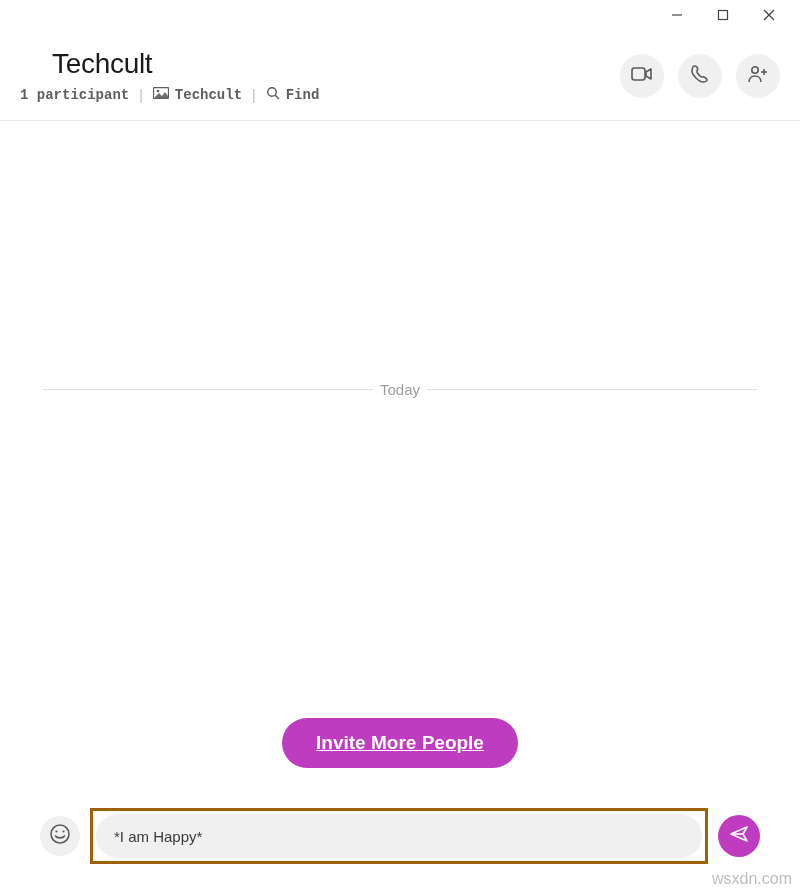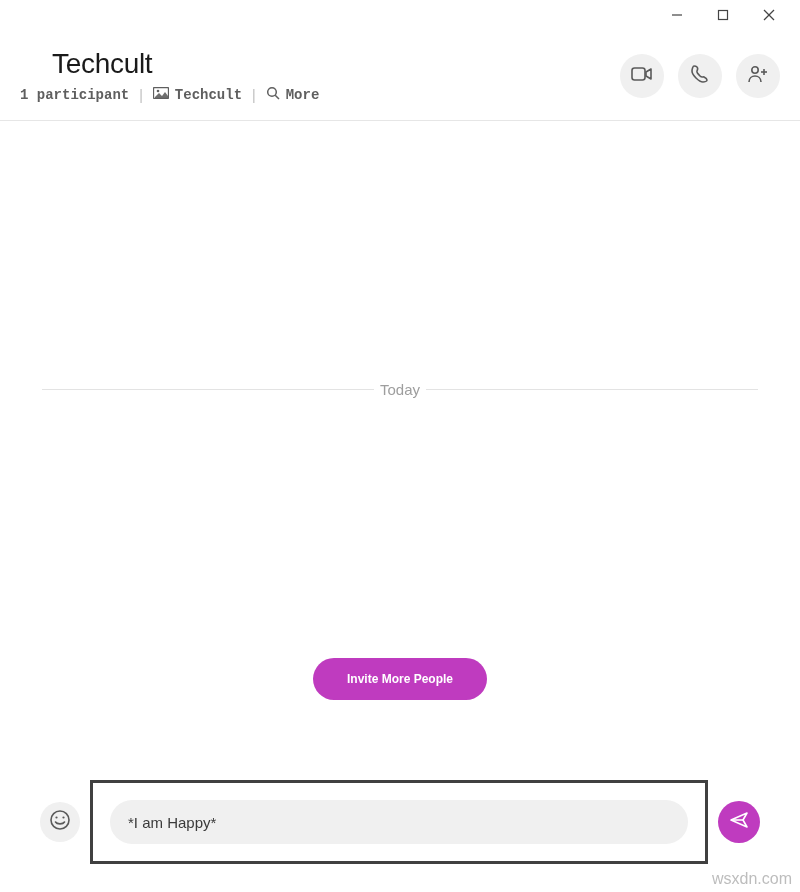--- a/index.html
+++ b/index.html
@@ -86,51 +86,52 @@
       display: flex;
       align-items: center;
       margin-top: 260px;
       color: #9e9e9e;
       font-size: 15px;
     }
     .date-divider .line { flex: 1; height: 1px; background: #e3e3e3; }
     .date-divider .lbl { margin: 0 6px; }
     .invite-btn {
       margin-top: auto;
-      margin-bottom: 80px;
+      margin-bottom: 40px;
       background: #bf3bbf;
       color: #fff;
       font-weight: 600;
-      font-size: 12px;
+      font-size: 19px;
       border-radius: 26px;
       padding: 14px 34px;
       display: inline-flex;
       align-items: center;
+      text-decoration: underline;
     }
     .composer-row {
       display: flex;
       align-items: center;
       padding: 0 40px 28px 40px;
       gap: 10px;
     }
     .emoji-btn {
       width: 40px;
       height: 40px;
       border-radius: 50%;
       background: #f0f0f0;
       display: flex;
       align-items: center;
       justify-content: center;
       color: #5a5a5a;
       flex-shrink: 0;
     }
     .composer-highlight {
       flex: 1;
-      border: 3px solid #404040;
-      padding: 17px;
+      border: 3px solid #a16207;
+      padding: 3px;
       display: flex;
       align-items: center;
     }
     .composer-input {
       width: 100%;
       height: 44px;
       border-radius: 22px;
       background: #f0f0f0;
       border: none;
       outline: none;
@@ -198,21 +199,21 @@
         <span>Techcult</span>
       </span>
       <span class="sep">|</span>
       <span class="sub-item">
         <span>
           <svg width="14" height="14" viewBox="0 0 14 14">
               <circle cx="6" cy="6" r="4.3" fill="none" stroke="currentColor" stroke-width="1.5"></circle>
               <line x1="9.2" y1="9.2" x2="13" y2="13" stroke="currentColor" stroke-width="1.5"></line>
             </svg>
         </span>
-        <span>More</span>
+        <span>Find</span>
       </span>
     </div>
   </div>
   <div class="header-right">
     <div class="circle-btn">
       <span>
         <svg width="22" height="16" viewBox="0 0 22 16">
             <rect x="1" y="2" width="13" height="12" rx="2.5" fill="none" stroke="currentColor" stroke-width="1.6"></rect>
             <path d="M15 6 L20 3 V13 L15 10 Z" fill="none" stroke="currentColor" stroke-width="1.6" stroke-linejoin="round"></path>
           </svg>

